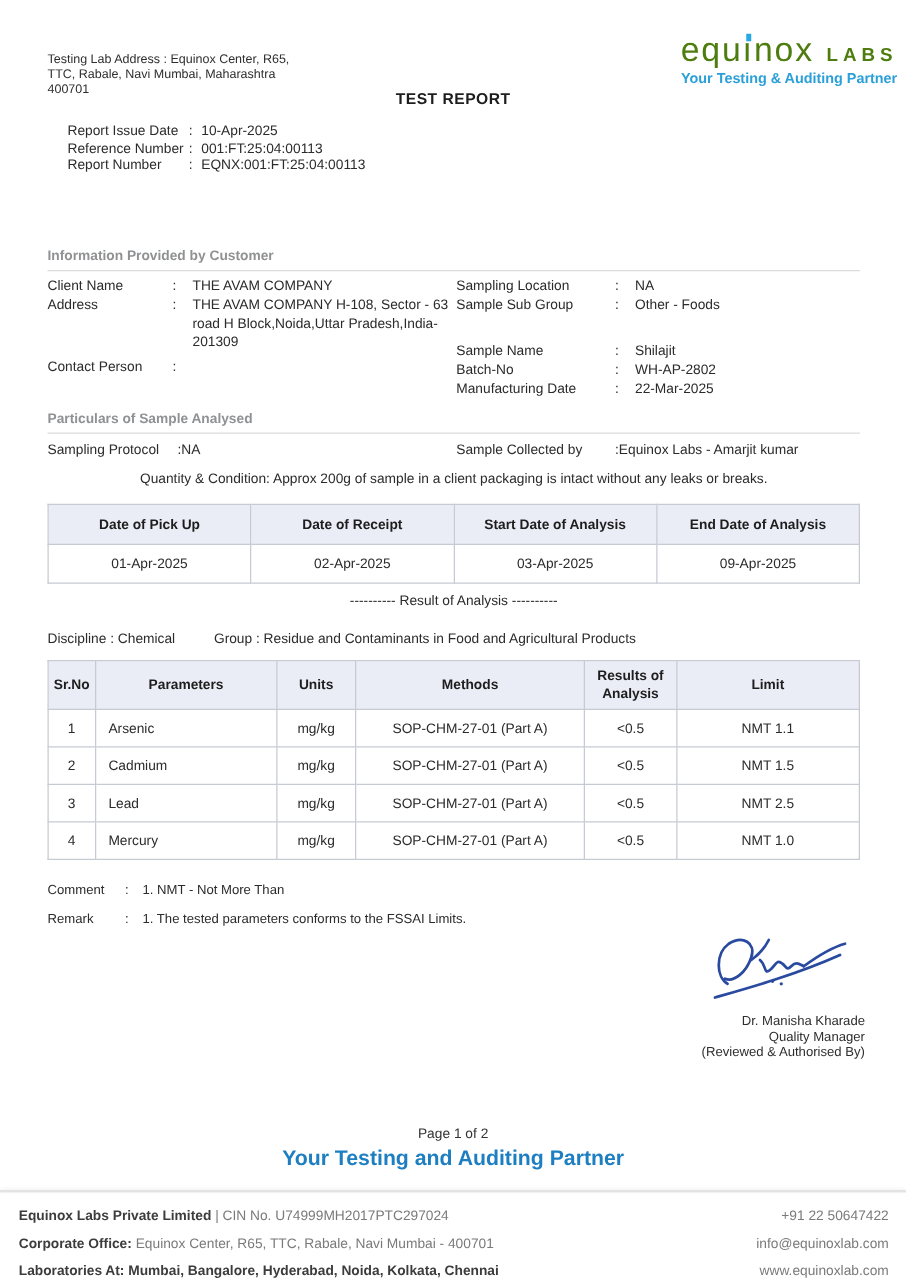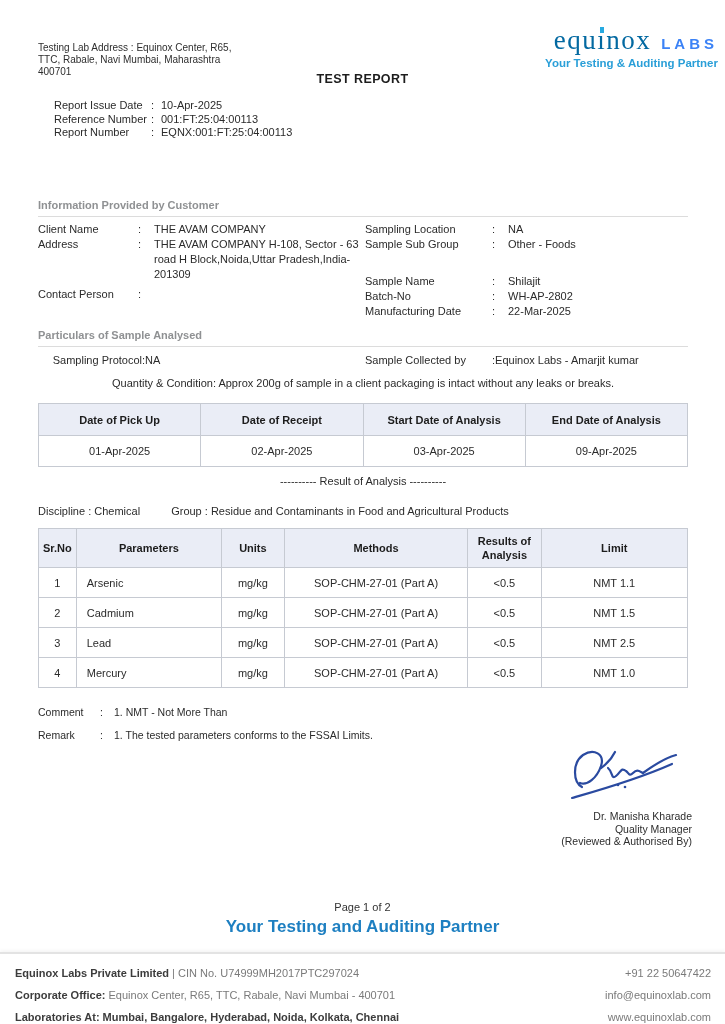--- a/index.html
+++ b/index.html
@@ -6,24 +6,24 @@
   body{width:725px;height:1024px;overflow:hidden;position:relative;
        font-family:"Liberation Sans",sans-serif;color:#2b2b2b;-webkit-font-smoothing:antialiased;}
   .page{position:relative;width:725px;height:773px;background:#fff;}
 
   
   .header-area{position:relative;height:199px;}
   .lab-address{position:absolute;left:38px;top:42px;width:210px;font-size:10px;line-height:12px;color:#2e2e2e;}
   .report-title{position:absolute;left:0;right:0;top:72px;text-align:center;font-size:12.5px;font-weight:bold;letter-spacing:.4px;color:#1d1d1d;}
   .logo{position:absolute;top:26px;right:7px;text-align:center;}
   .logo-row{display:flex;align-items:baseline;justify-content:flex-end;}
-  .logo-word{font-size:27px;color:#0369a1;letter-spacing:1.5px;line-height:28px;font-family:Liberation Serif, serif;}
+  .logo-word{font-size:27px;color:#4d7c0f;letter-spacing:1.5px;line-height:28px;}
   .logo-i{position:relative;display:inline-block;}
   .i-dot{position:absolute;left:50%;transform:translateX(-50%);top:1px;width:4px;height:6px;background:#27aae1;}
-  .logo-labs{font-size:15px;color:#3b82f6;letter-spacing:4px;font-weight:bold;margin-left:10px;}
+  .logo-labs{font-size:15px;color:#4d7c0f;letter-spacing:4px;font-weight:bold;margin-left:10px;}
   .logo-tagline{font-size:11.5px;color:#2a9fd8;font-weight:bold;margin-top:3px;white-space:nowrap;}
   .meta{position:absolute;left:38px;top:99px;font-size:11px;line-height:13.5px;}
   .meta-row{display:flex;}
   .meta-label{width:97px;padding-left:16px;}
   .meta-sep{width:10px;text-align:left;}
 
   
   .content{padding:0 37px 0 38px;}
   .section-title{font-size:11px;font-weight:bold;color:#8f9193;padding-bottom:5px;border-bottom:1.5px solid #dcdcdc;}
   .info-grid{display:flex;margin-top:5px;font-size:11px;line-height:15px;}
@@ -34,21 +34,21 @@
   .info-left .k{width:100px;}
   .info-right .k{width:127px;}
   .kv .c{flex:none;width:16px;text-align:left;}
   .info-left .v{width:211px;}
   .gap5{margin-top:5px;}
   .gap22{margin-top:22px;}
 
   .sec2{margin-top:10px;}
   .proto-row{display:flex;margin-top:6px;font-size:11px;line-height:15px;}
   .proto-left{width:327px;flex:none;display:flex;}
-  .proto-left .k{width:104px;flex:none;text-align:right;}
+  .proto-left .k{width:104px;flex:none;}
   .proto-right{flex:1;display:flex;}
   .proto-right .k{width:127px;flex:none;}
   .qty-row{margin-top:8px;font-size:11px;line-height:15px;text-align:center;}
 
   
   table{border-collapse:collapse;width:100%;font-size:11px;}
   .dates-table{margin-top:12px;}
   th,td{border:1px solid #c6cad2;}
   th{background:#eaedf6;font-weight:bold;color:#1d1d1d;height:27px;text-align:center;padding:2px 4px;}
   td{height:26px;text-align:center;color:#2b2b2b;padding:2px 4px;background:#fff;}

